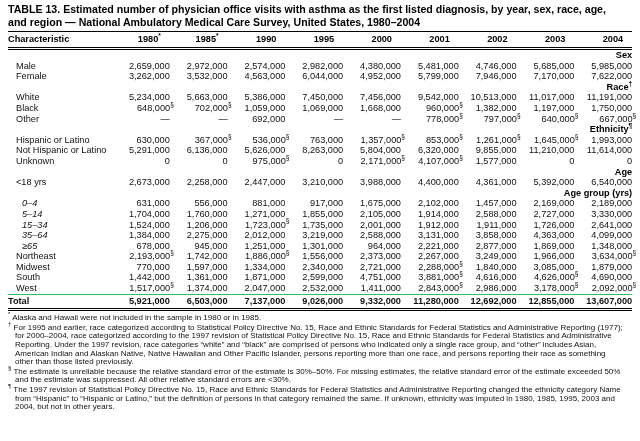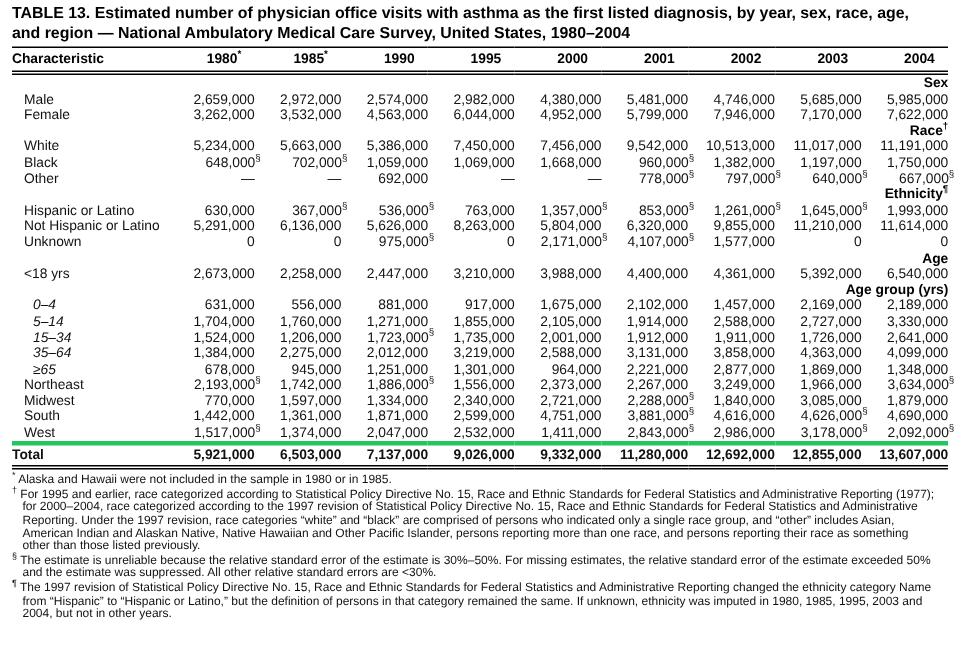--- a/index.html
+++ b/index.html
@@ -24,21 +24,21 @@
     padding:2px 9px 3px 0;text-align:right;white-space:nowrap;
   }
   th.char{text-align:left;padding-left:0;margin-top:45px;}
   td{
     font-size:9.2px;line-height:10.6px;padding:0;
     text-align:right;white-space:nowrap;vertical-align:bottom;
   }
   td.lbl{text-align:left;padding-left:8px;}
   td.lbl.ind2{padding-left:14px;font-style:italic;}
   tr.section td{font-weight:bold;text-align:right;padding-left:0;color:#000;}
-  tr.total td{font-weight:bold;border-top:3px solid #22c55e;border-bottom:3px double #000;padding:1px 0 2px 0;}
+  tr.total td{font-weight:bold;border-top:1px solid #22c55e;border-bottom:3px double #000;padding:1px 0 2px 0;}
   tr.total td.lbl{padding-left:0;}
   sup{font-size:6.5px;line-height:0;vertical-align:super;}
   sup.hang{margin-right:-4px;}
   .footnotes{margin-top:3px;}
   .fn{
     font-size:8px;line-height:8.6px;color:#111;
     padding-left:7px;text-indent:-7px;margin-bottom:1px;
   }
   .fn sup{font-size:6px;}
 </style>

